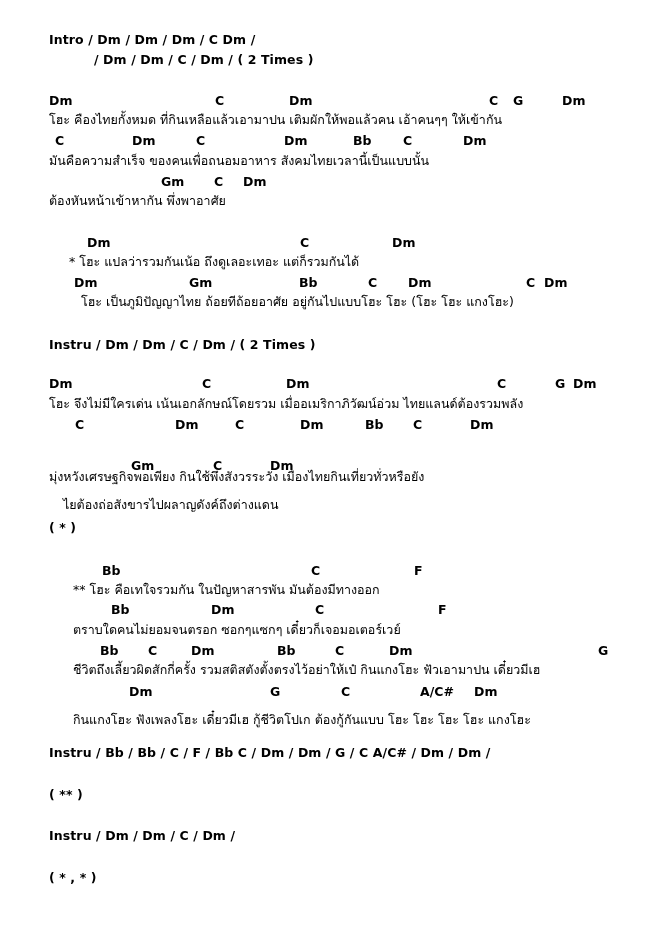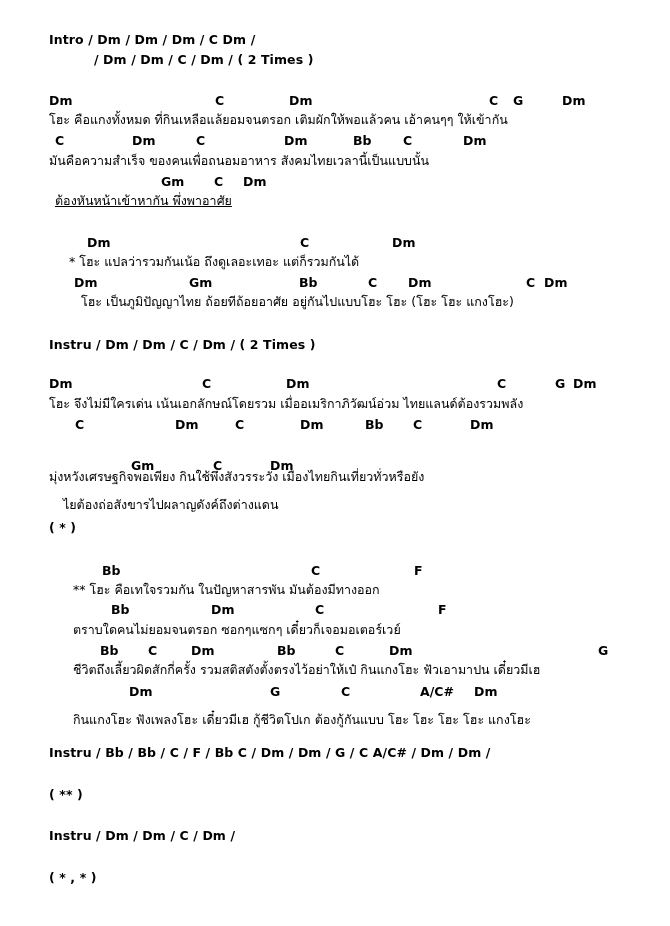--- a/index.html
+++ b/index.html
@@ -44,35 +44,35 @@
 <div class="line bold" style="left:49px; top:34px;">Intro  / Dm / Dm / Dm / C Dm /</div>
 <div class="line bold" style="left:94px; top:54px;">/ Dm / Dm / C / Dm / ( 2 Times )</div>
 
 <div>
   <div class="chord" style="left:49px; top:95px;">Dm</div>
   <div class="chord" style="left:215px; top:95px;">C</div>
   <div class="chord" style="left:289px; top:95px;">Dm</div>
   <div class="chord" style="left:489px; top:95px;">C</div>
   <div class="chord" style="left:513px; top:95px;">G</div>
   <div class="chord" style="left:562px; top:95px;">Dm</div>
-  <div class="line lyric" style="left:49px; top:114px;">โฮะ คือแกงทั้งหมด ที่กินเหลือแล้ยอมจนตรอก เติมผักให้พอแล้วคน เอ้าคนๆๆ ให้เข้ากัน</div>
+  <div class="line lyric" style="left:49px; top:114px;">โฮะ คืองไทยกั้งหมด ที่กินเหลือแล้วเอามาปน เติมผักให้พอแล้วคน เอ้าคนๆๆ ให้เข้ากัน</div>
 
   <div class="chord" style="left:55px; top:135px;">C</div>
   <div class="chord" style="left:132px; top:135px;">Dm</div>
   <div class="chord" style="left:196px; top:135px;">C</div>
   <div class="chord" style="left:284px; top:135px;">Dm</div>
   <div class="chord" style="left:353px; top:135px;">Bb</div>
   <div class="chord" style="left:403px; top:135px;">C</div>
   <div class="chord" style="left:463px; top:135px;">Dm</div>
   <div class="line lyric" style="left:49px; top:155px;">มันคือความสำเร็จ ของคนเพื่อถนอมอาหาร สังคมไทยเวลานี้เป็นแบบนั้น</div>
 
   <div class="chord" style="left:161px; top:176px;">Gm</div>
   <div class="chord" style="left:214px; top:176px;">C</div>
   <div class="chord" style="left:243px; top:176px;">Dm</div>
-  <div class="line lyric" style="left:55px; top:195px;text-decoration:underline;">ต้องหันหน้าเข้าหากัน พึ่งพาอาศัย</div>
+  <div class="line lyric" style="left:49px; top:195px;">ต้องหันหน้าเข้าหากัน พึ่งพาอาศัย</div>
 </div>
 
 <div>
   <div class="chord" style="left:87px; top:237px;">Dm</div>
   <div class="chord" style="left:300px; top:237px;">C</div>
   <div class="chord" style="left:392px; top:237px;">Dm</div>
   <div class="line lyric" style="left:69px; top:256px;">* โฮะ แปลว่ารวมกันเน้อ ถึงดูเลอะเทอะ แต่ก็รวมกันได้</div>
 
   <div class="chord" style="left:74px; top:277px;">Dm</div>
   <div class="chord" style="left:189px; top:277px;">Gm</div>

